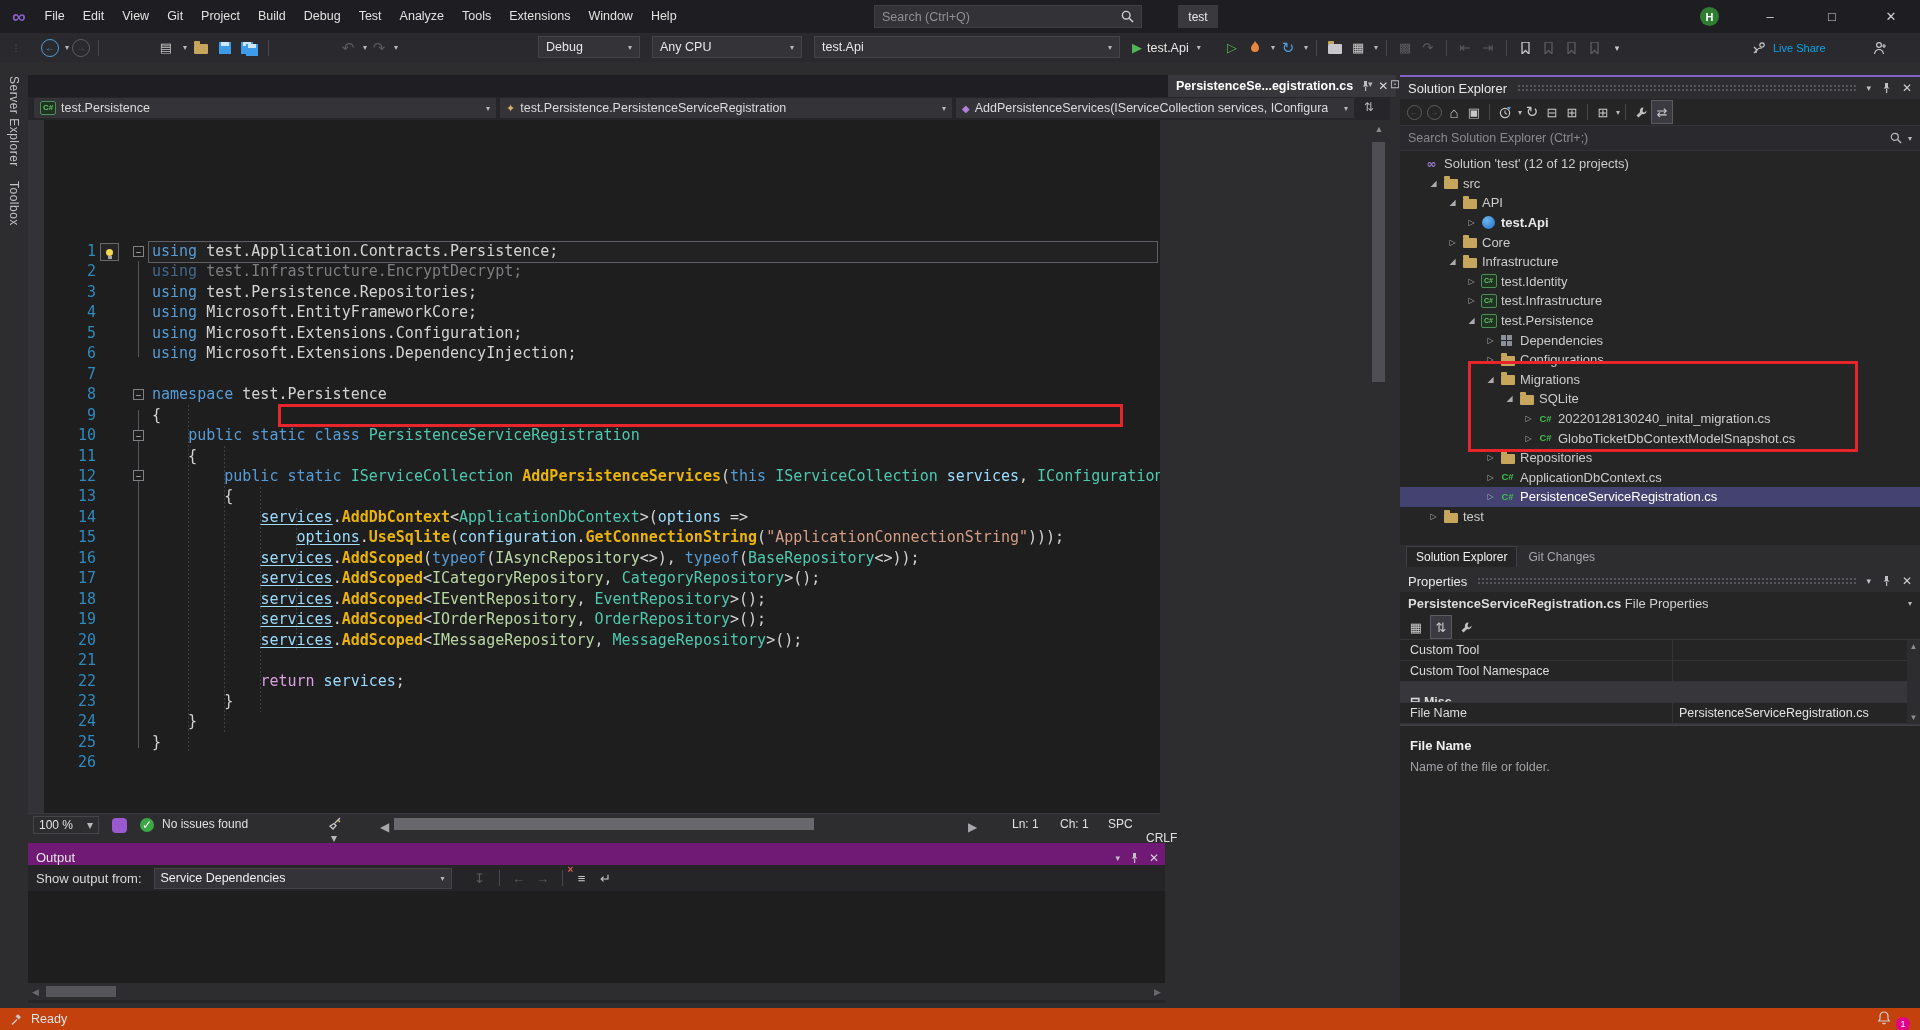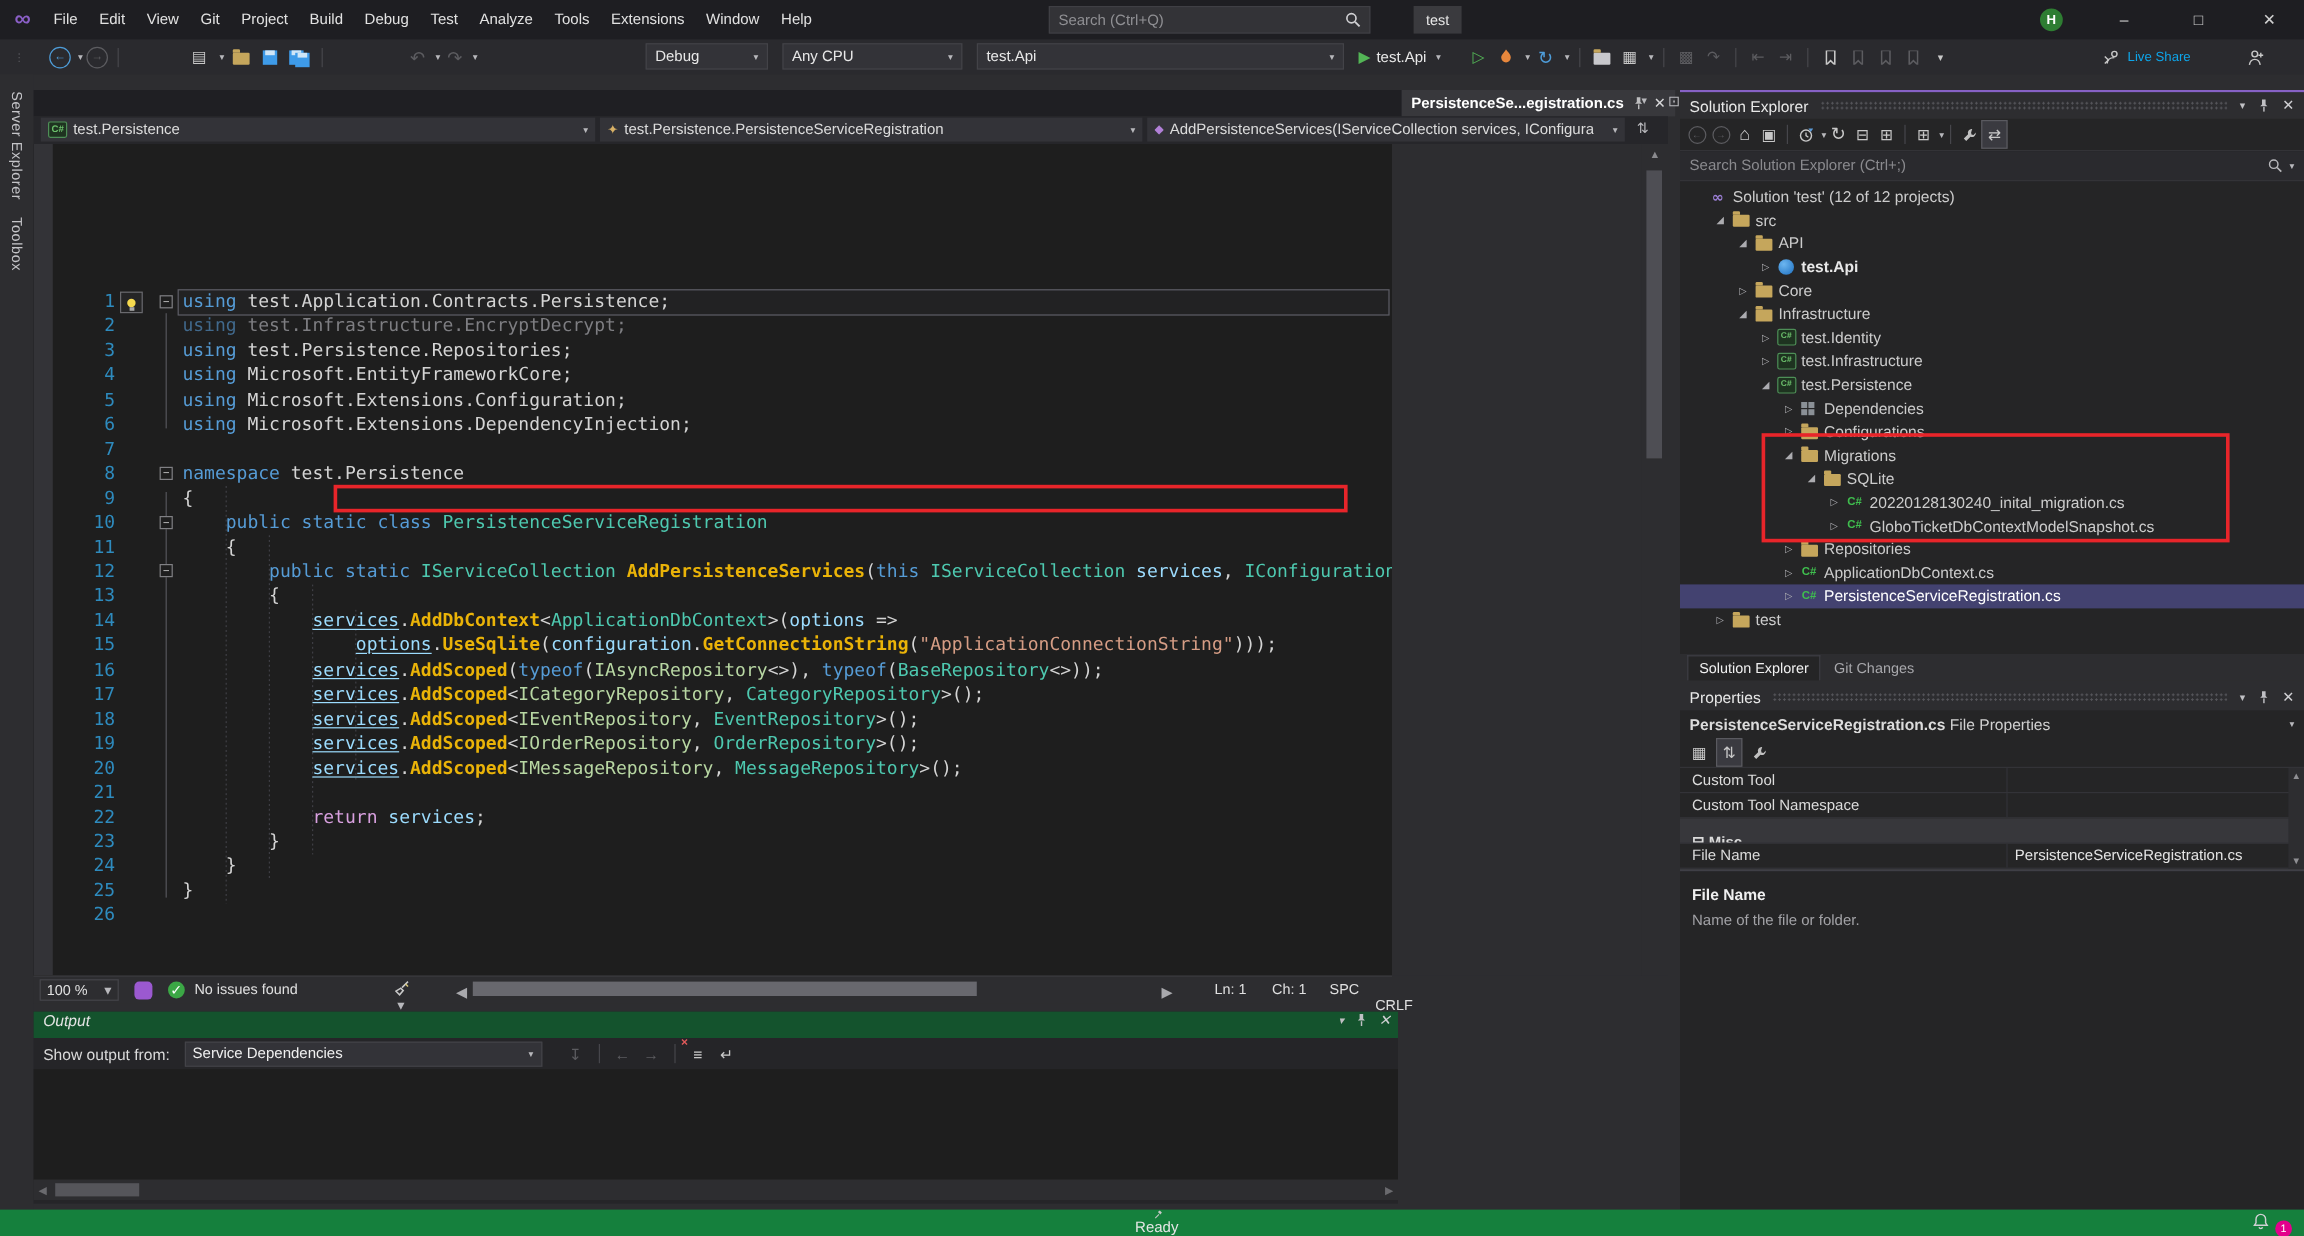--- a/index.html
+++ b/index.html
@@ -90,21 +90,21 @@
         font-size:9px;display:flex;align-items:center;justify-content:center;}
   #edbar .msg{position:absolute;left:134px;top:3px;color:#E0E0E0;}
   #edbar .broom{position:absolute;left:300px;top:3px;color:#C8C8C8;}
   .hsb-l{position:absolute;left:352px;top:6px;color:#A8A8AC;font-size:9px;}
   .hthumb{position:absolute;left:366px;top:4px;width:420px;height:12px;background:#68686E;}
   .hsb-r{position:absolute;left:940px;top:6px;color:#A8A8AC;font-size:9px;}
   .caretinfo{position:absolute;top:3px;color:#E0E0E0;}
 
   
   #output{left:28px;top:843px;width:1137px;height:160px;background:#252528;}
-  #output .hdr{position:relative;height:22px;background:#14532d;display:flex;align-items:flex-start;padding:0 8px;color:#E4E4E4;font-style:italic;}
+  #output .hdr{position:relative;height:22px;background:#701a75;display:flex;align-items:flex-end;padding:0 8px;color:#E4E4E4;}
   #output .hdr .ricons{position:absolute;right:6px;display:flex;gap:9px;align-items:center;}
   #output .row2{height:26px;display:flex;align-items:center;padding:0 8px;gap:4px;color:#DADADA;}
   #srcdd{width:298px;height:21px;background:#333338;border:1px solid #434348;display:flex;align-items:center;
          justify-content:space-between;padding:0 6px;box-sizing:border-box;margin-left:8px;font-size:12.5px;color:#F0F0F0;}
   #output .content{height:92px;background:#1E1E1E;}
   #output .hscroll{position:relative;height:17px;background:#2D2D30;}
   #output .hscroll .th{position:absolute;left:18px;top:3px;width:70px;height:11px;background:#55555A;}
   .sarr{position:absolute;top:4px;color:#6A6A6E;font-size:9px;}
   .clearic{position:relative;color:#C8C8C8;}
   .clearic::after{content:"×";position:absolute;left:-4px;top:-3px;color:#E05A5A;font-size:10px;font-weight:bold;}
@@ -146,21 +146,21 @@
   .prow .vl{flex:1;padding-left:6px;color:#E4E4E4;overflow:hidden;white-space:nowrap;}
   .prow.cat{background:#37373B;color:#ECECEC;font-weight:bold;}
   .prow.cat .nm{border-right:none;width:auto;margin-top:10px;}
   #gridsb{position:absolute;right:0;top:0;width:13px;background:#2D2D30;height:100%;}
   #gridsb .a{position:absolute;left:0;width:13px;text-align:center;color:#909094;font-size:8px;}
   #prophelp{padding:12px 10px;border-top:1px solid #3F3F46;}
   #prophelp .ht{font-weight:bold;color:#F0F0F0;font-size:13px;margin-bottom:7px;}
   #prophelp .hd{color:#A2A2A6;font-size:12.5px;}
 
   
-  #statusbar{left:0;top:1008px;width:1920px;height:22px;background:#15803d;display:flex;align-items:center;color:#E6E6E6;flex-direction:column;}
+  #statusbar{left:0;top:1008px;width:1920px;height:22px;background:#c2410c;display:flex;align-items:center;color:#E6E6E6;}
   #statusbar .msg{margin-left:8px;font-size:12.5px;}
   #bellwrap{position:absolute;right:14px;top:2px;width:30px;height:18px;}
   #badge{position:absolute;right:-4px;bottom:-3px;width:14px;height:14px;border-radius:50%;background:#E3008C;
          color:#FFF;font-size:9px;display:flex;align-items:center;justify-content:center;}
 
   .redbox{position:absolute;box-sizing:border-box;z-index:50;}
   svg{display:block;}
 </style>
 </head>
 <body>

